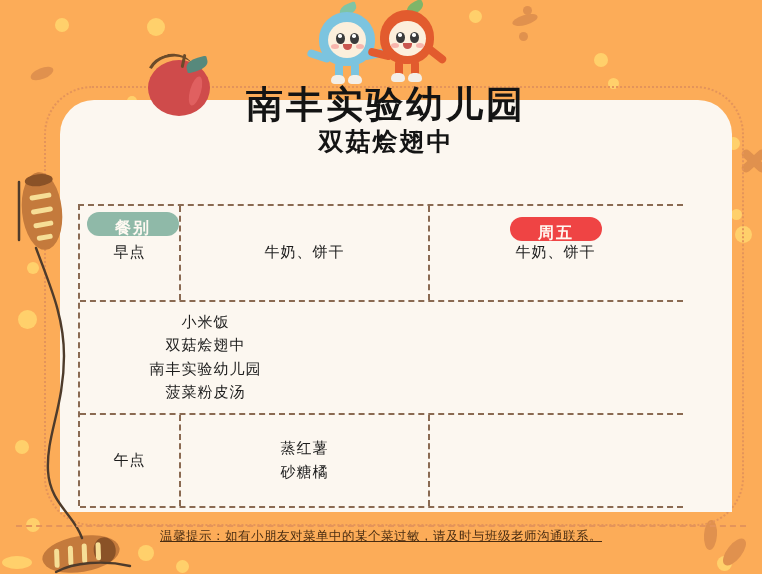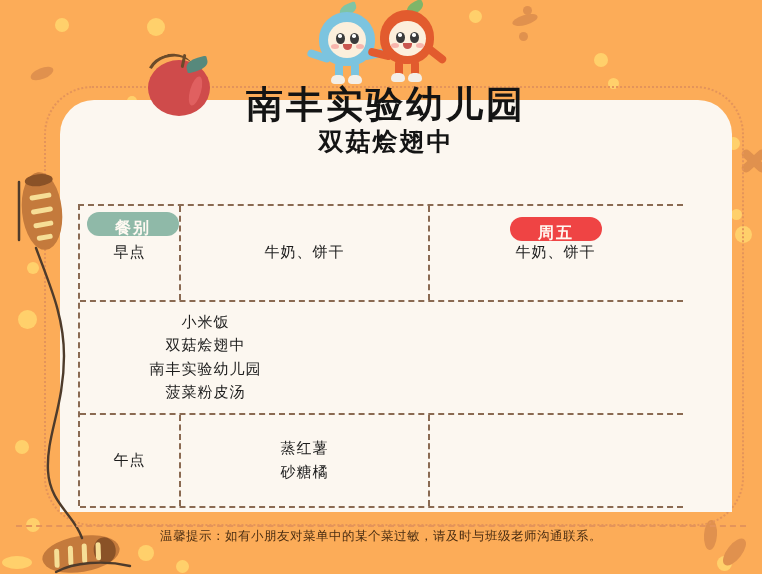--- a/index.html
+++ b/index.html
@@ -105,21 +105,21 @@
   .c0{width:101px;}
   .c1{width:249px;}
   .c2{width:251px;}
   .tcell div{white-space:pre-line;}
 
   
   .footer-dash{position:absolute;left:16px;top:525px;width:730px;border-top:2px dashed #E4945A;}
   .footer-note{
     position:absolute;left:0;right:0;top:528px;text-align:center;
     font-family:"DejaVu Sans","Liberation Sans",sans-serif;
-    font-size:12.5px;color:#4A2D12;letter-spacing:.5px;
+    font-size:12.5px;color:#4A2D12;letter-spacing:.5px;text-decoration:underline;
   }
 </style>
 </head>
 <body>
 
 <div class="stage">
 
   <div class="bgdot" style="left:55px;top:18px;width:14px;height:14px;"></div>
   <div class="bgdot" style="left:147px;top:18px;width:18px;height:18px;"></div>
   <div class="bgdot" style="left:127px;top:96px;width:10px;height:10px;"></div>

